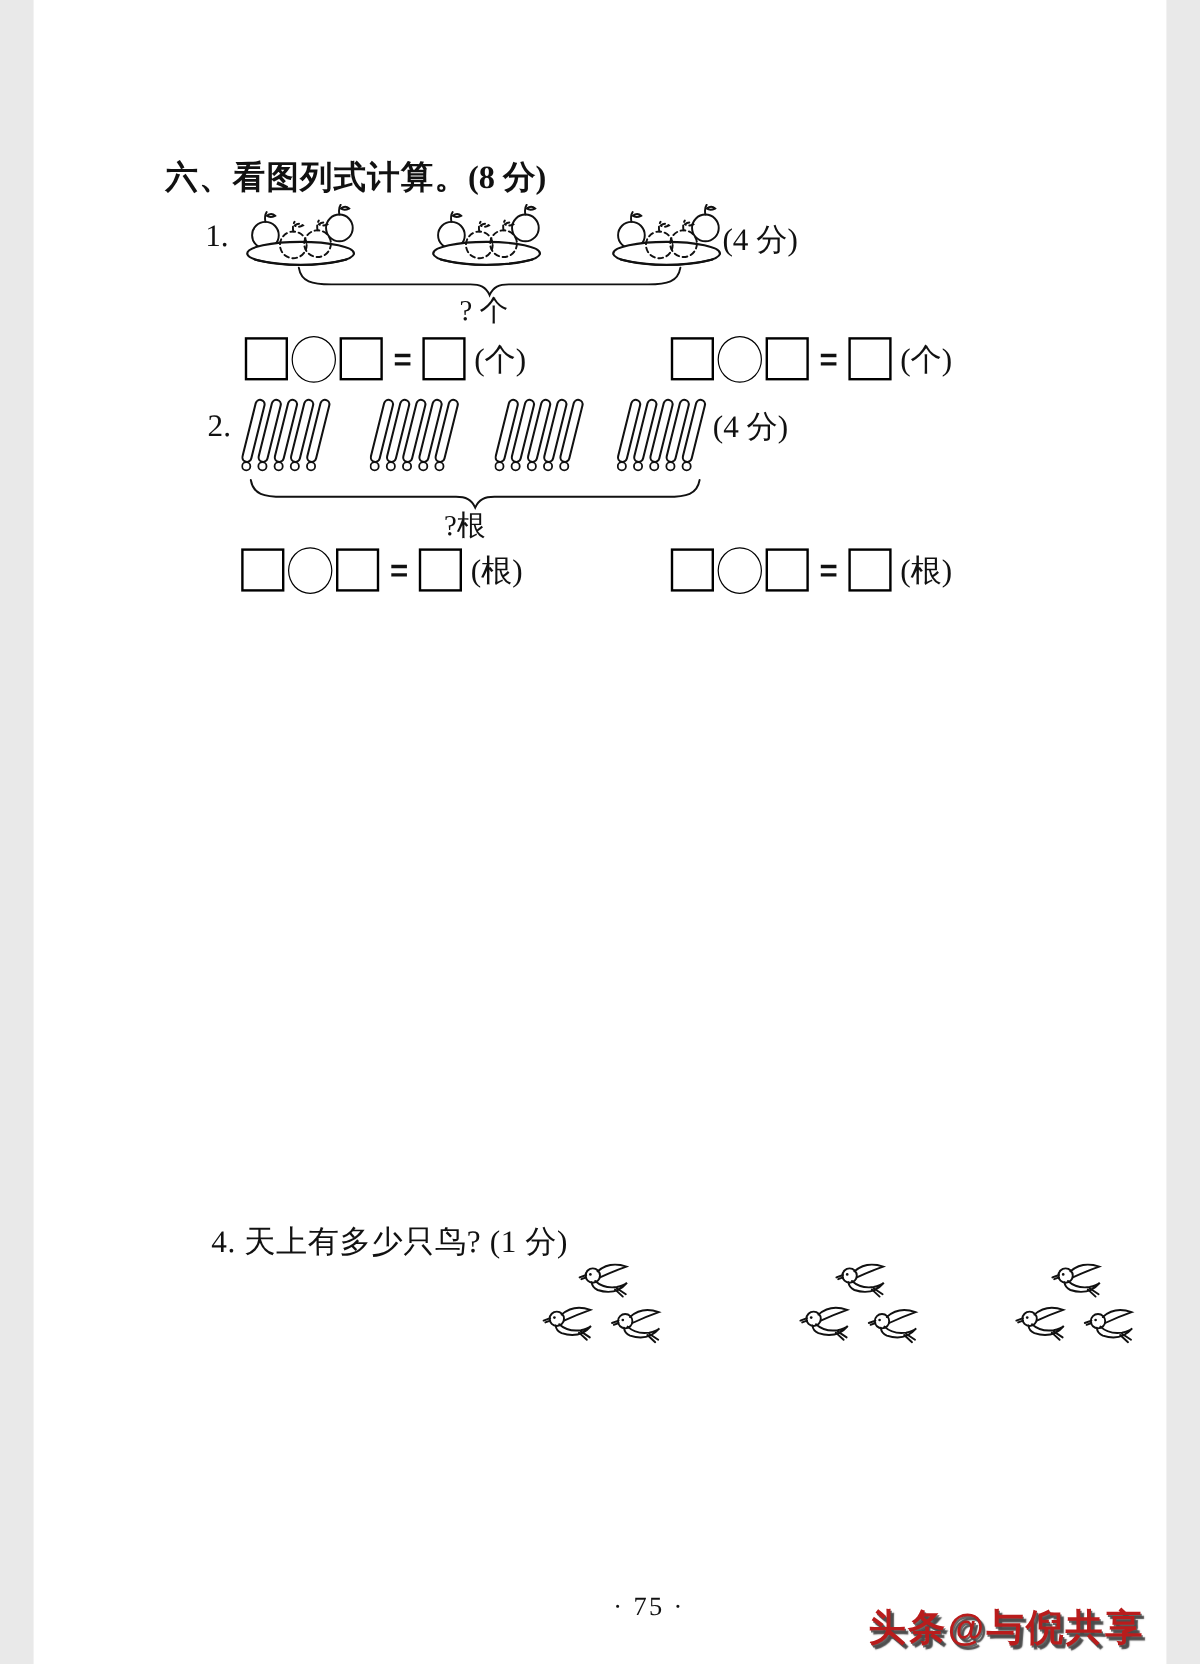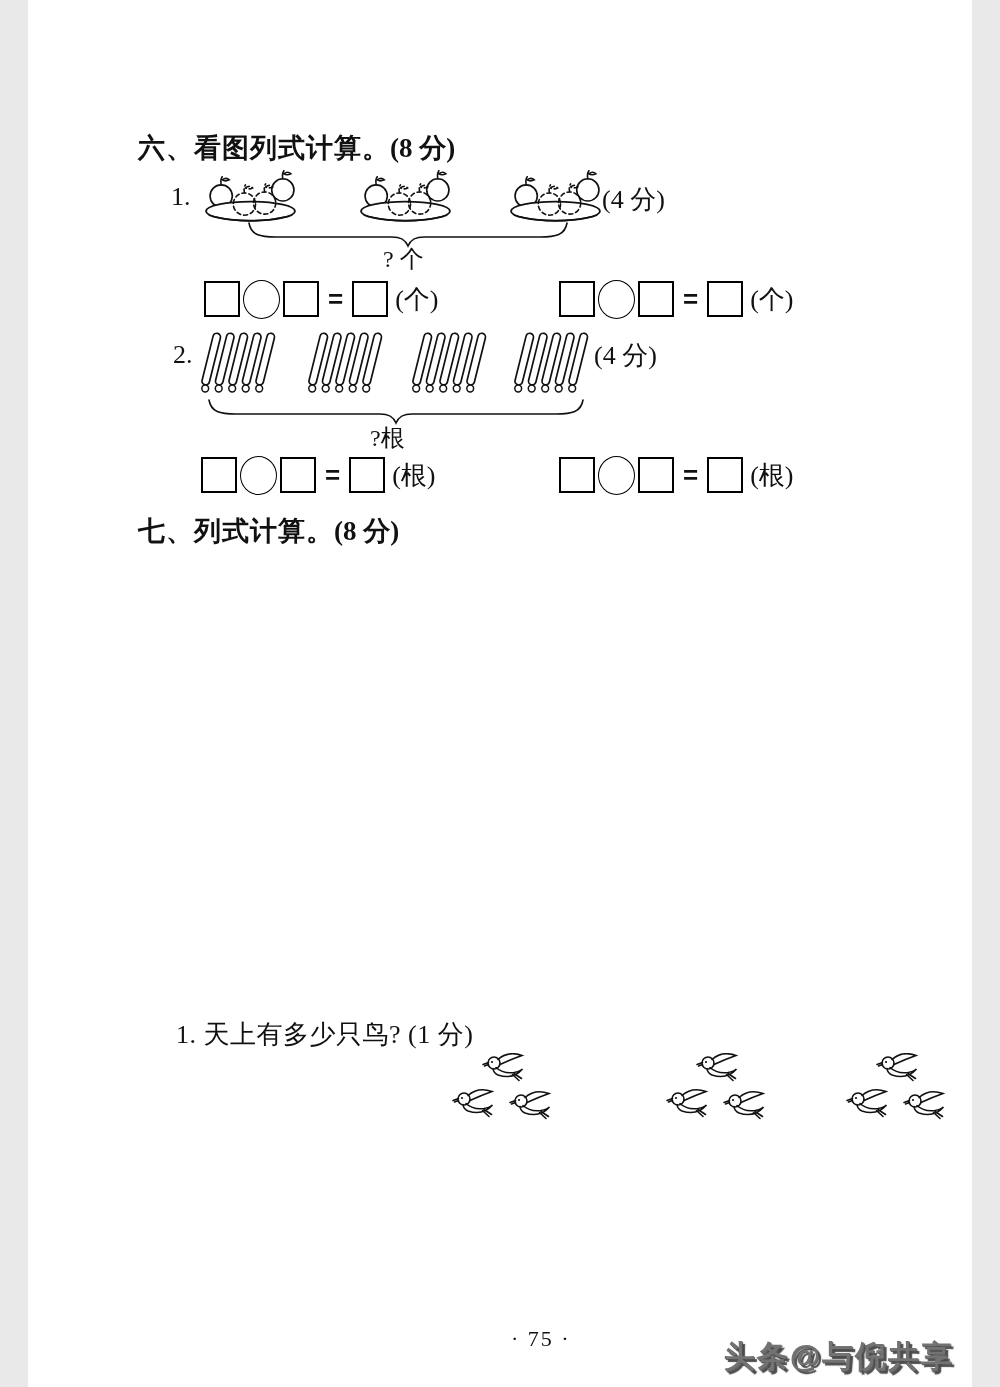--- a/index.html
+++ b/index.html
@@ -36,21 +36,21 @@
   .birds-row>svg:nth-child(3){left:394px;}
   
   .eq{position:absolute;display:flex;align-items:center;gap:4px;height:40px;}
   .eq .sq{width:36px;height:36px;border:2px solid #000;background:#fff;box-sizing:border-box;}
   .eq .ci{width:37px;height:39px;border:1.6px solid #000;border-radius:50%;background:#fff;box-sizing:border-box;margin:0 -1px;}
   .eq .eqsign{font-weight:bold;font-size:26px;margin:0 5px;font-family:"Liberation Sans",sans-serif;}
   .eq .unit{font-size:26px;margin-left:3px;white-space:nowrap;}
   .page-number{font-size:22px;letter-spacing:2px;}
   .watermark{
     font-family:"Liberation Sans","DejaVu Sans",sans-serif;
-    font-weight:bold;font-size:31px;letter-spacing:2px;color:#737373;
+    font-weight:bold;font-size:31px;letter-spacing:2px;color:#b91c1c;
     text-shadow:3px 3px 1px #4c4c4c, 1px 1px 0 #6a6a6a;white-space:nowrap;
   }
   svg .ln{fill:none;stroke:#111;stroke-width:1.6;stroke-linecap:round;}
 </style>
 </head>
 <body>
 
 <svg width="0" height="0" style="position:absolute" aria-hidden="true">
   <defs>
     <symbol id="apple" viewBox="0 0 26 32" overflow="visible">
@@ -177,26 +177,25 @@
   </div>
   <div class="eq" style="left:531px;top:455px">
     <span class="sq"></span>
       <span class="ci"></span>
       <span class="sq"></span>
       <span class="eqsign">=</span>
       <span class="sq"></span>
       <span class="unit">(根)</span>
   </div>
 
-  <div class="abs sec-title" style="left:110px;top:513px"><span>七、列式计算。</span><span class="ts">(8 分)</span></div>
-
-
-
-
-  <div class="abs body-text" style="left:148px;top:1017px"><span>1. 天上有多少只鸟? </span><span>(1 分)</span></div>
+
+
+
+
+  <div class="abs body-text" style="left:148px;top:1017px"><span>4. 天上有多少只鸟? </span><span>(1 分)</span></div>
 
   <div class="row birds-row" style="left:423px;top:1053px">
       <svg width="106" height="76" viewBox="0 0 106 76">
         <use href="#bird" x="30" y="0" width="44" height="32"></use>
         <use href="#bird" x="0" y="36" width="44" height="32"></use>
         <use href="#bird" x="57" y="38" width="44" height="32"></use>
       </svg>
       <svg width="106" height="76" viewBox="0 0 106 76">
         <use href="#bird" x="30" y="0" width="44" height="32"></use>
         <use href="#bird" x="0" y="36" width="44" height="32"></use>

